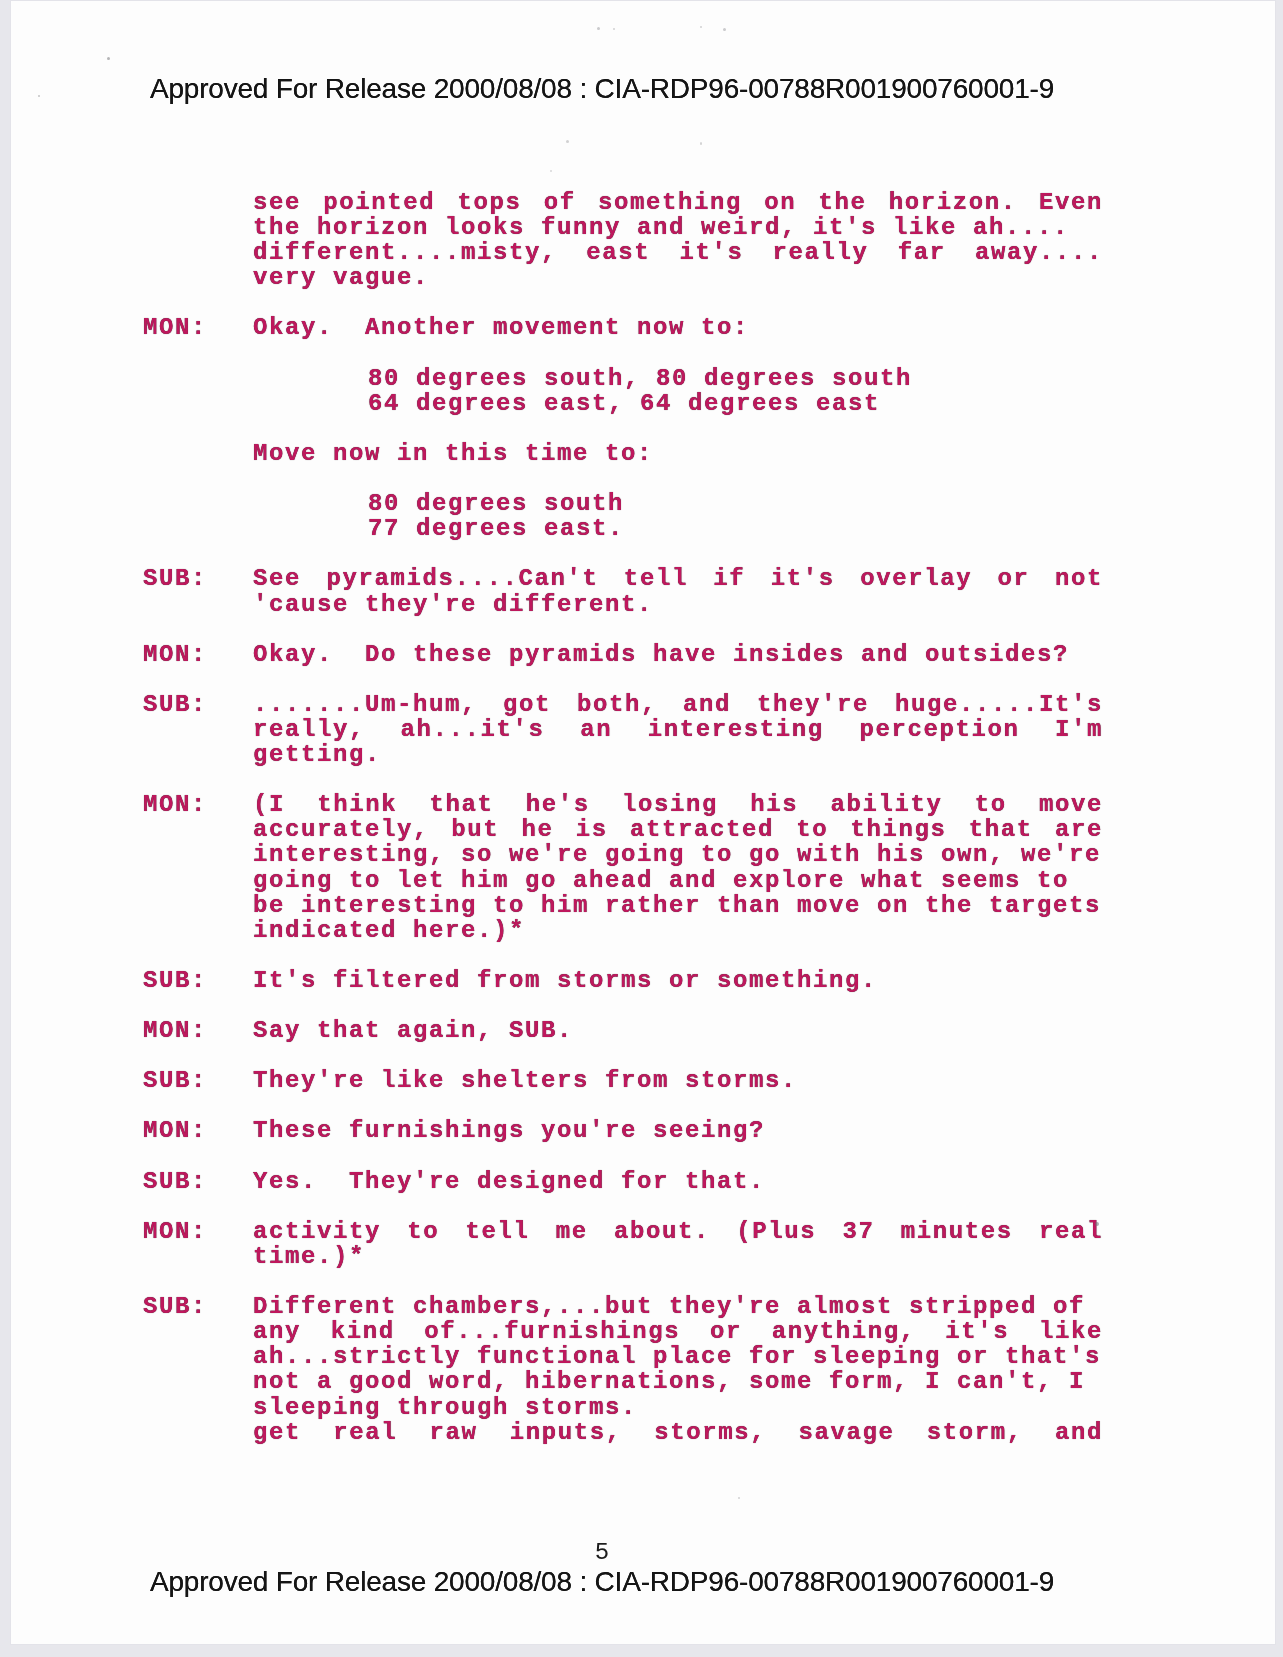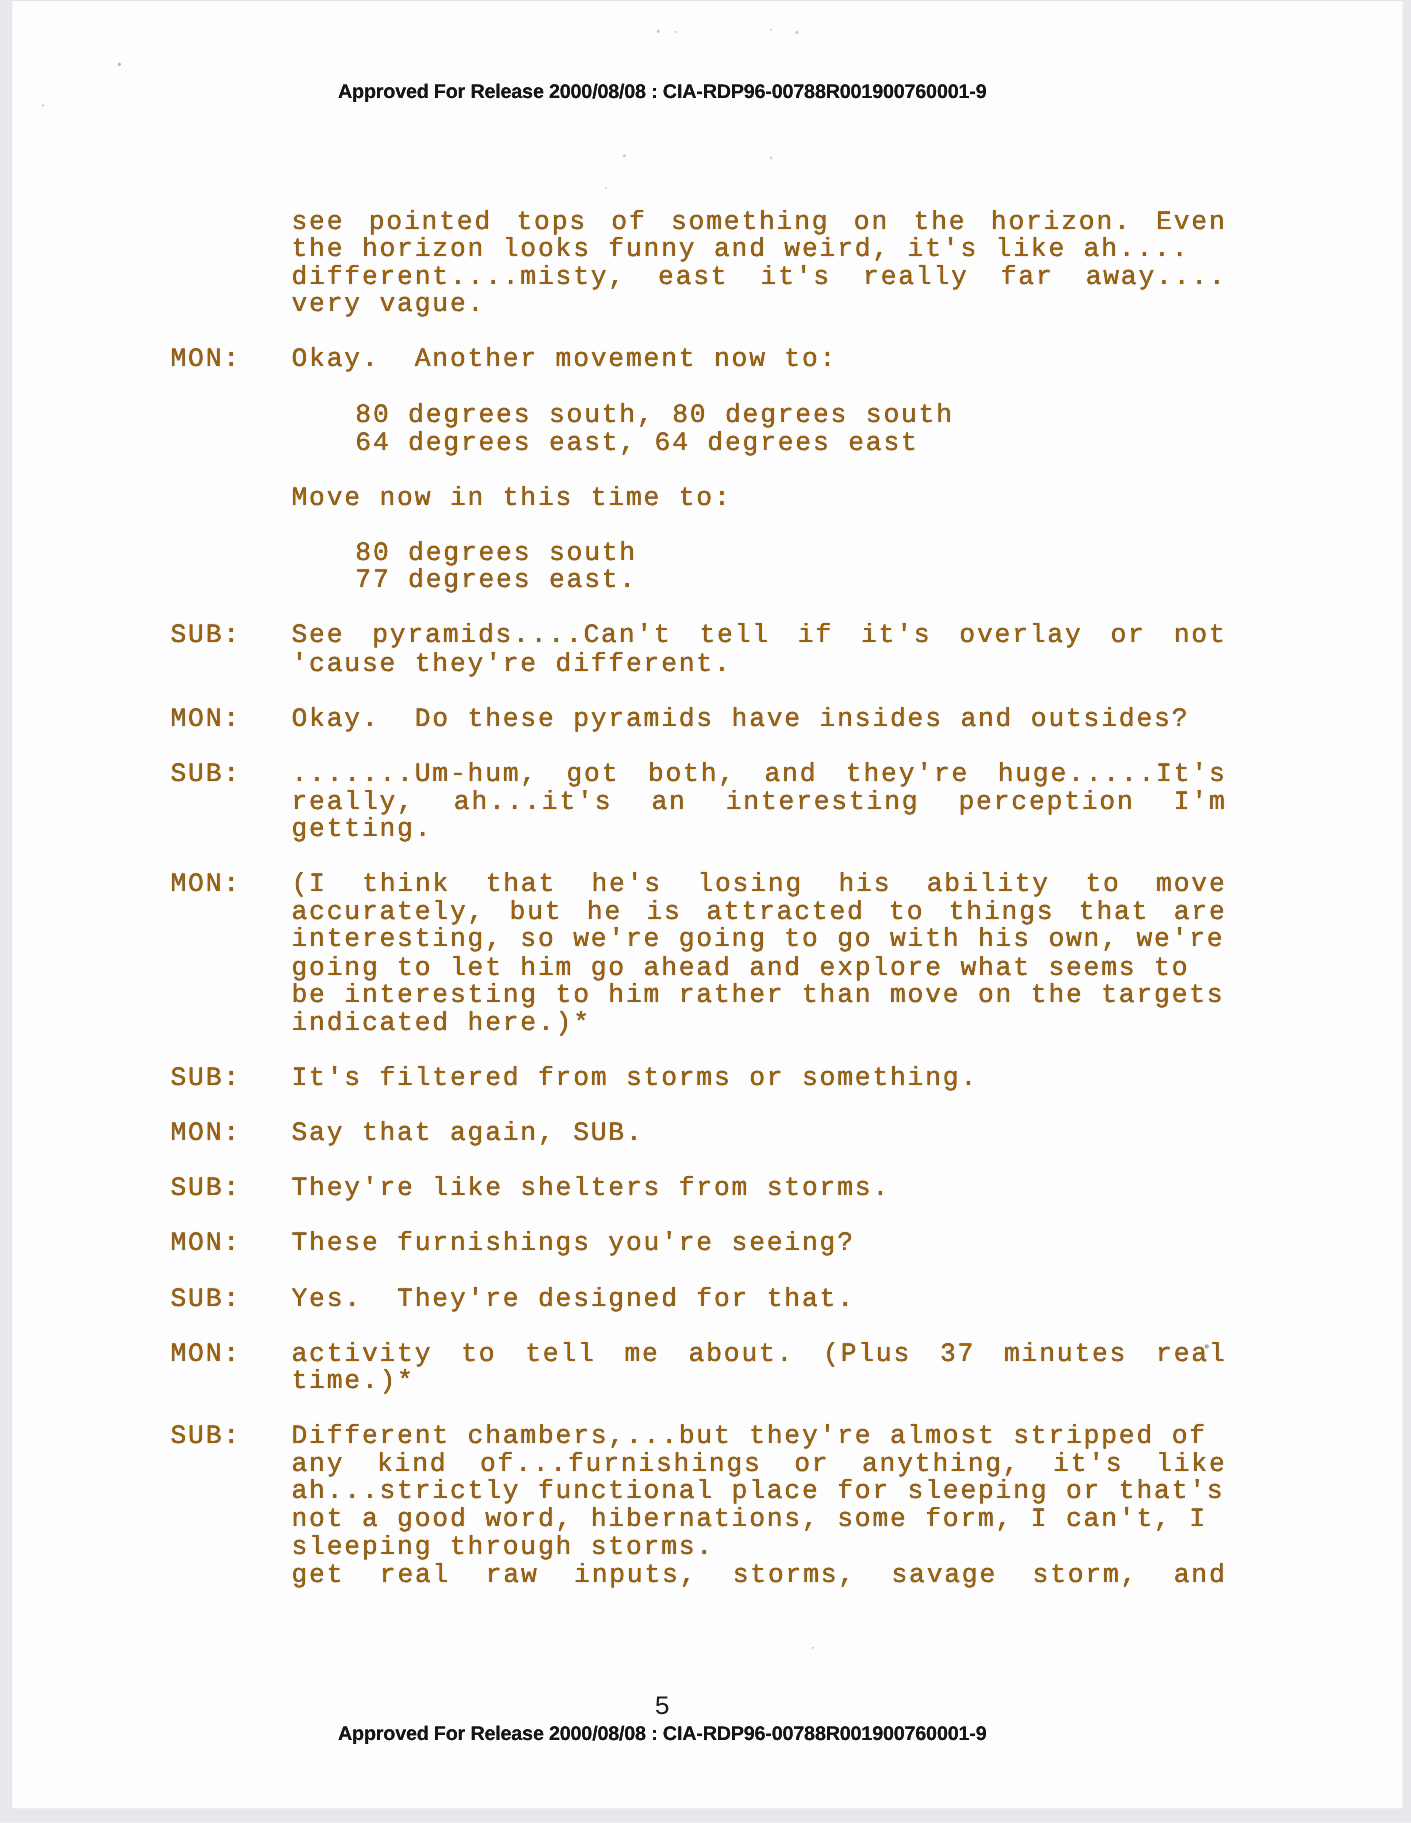--- a/index.html
+++ b/index.html
@@ -14,48 +14,49 @@
     position:absolute; left:10px; top:0;
     width:1266px; height:1645px;
     background:#fdfdfd;
     border:1px solid #e3e3e9;
     box-sizing:border-box;
   }
   .stamp {
     position:absolute; left:87px; width:1030px;
     text-align:center;
     font-family:"Liberation Sans", sans-serif;
-    font-weight:bold;
-    font-size:18px;
+    font-weight:normal;
+    font-size:28px;
     letter-spacing:-0.2px;
     color:#151515;
     text-shadow:0 0 0.6px #151515;
     white-space:nowrap;
   }
   .stamp.top { top:73px; }
   .stamp.bottom { top:1566px; }
   .pagenum {
     position:absolute; left:87px; width:1030px;
     top:1540px;
     text-align:center;
     font-size:24px;
     color:#1d1d1d;
     line-height:25px;
   }
   .transcript {
-    position:absolute; left:109px; top:190px;
+    position:absolute; left:97px; top:190px;
     font-size:24px;
     letter-spacing:1.6px;
-    color:#a16207;
+    color:#be185d;
     text-shadow:0 0 0.7px #1d1d1d;
+    font-weight:bold;
   }
   .entry { display:flex; margin-bottom:25.1px; }
   .speaker { width:156px; flex:none; line-height:25.1px; white-space:pre;text-align:center; }
   .lines { width:850px; }
-  .entry.indent .lines { margin-left:58px; width:716px; }
+  .entry.indent .lines { margin-left:115px; width:716px; }
   .line { line-height:25.1px; white-space:pre; }
   .line.j {
     white-space:normal;
     text-align:justify;
     text-align-last:justify;
   }
   .speck {
     position:absolute;
     background:#6d6d72;
     border-radius:50%;

